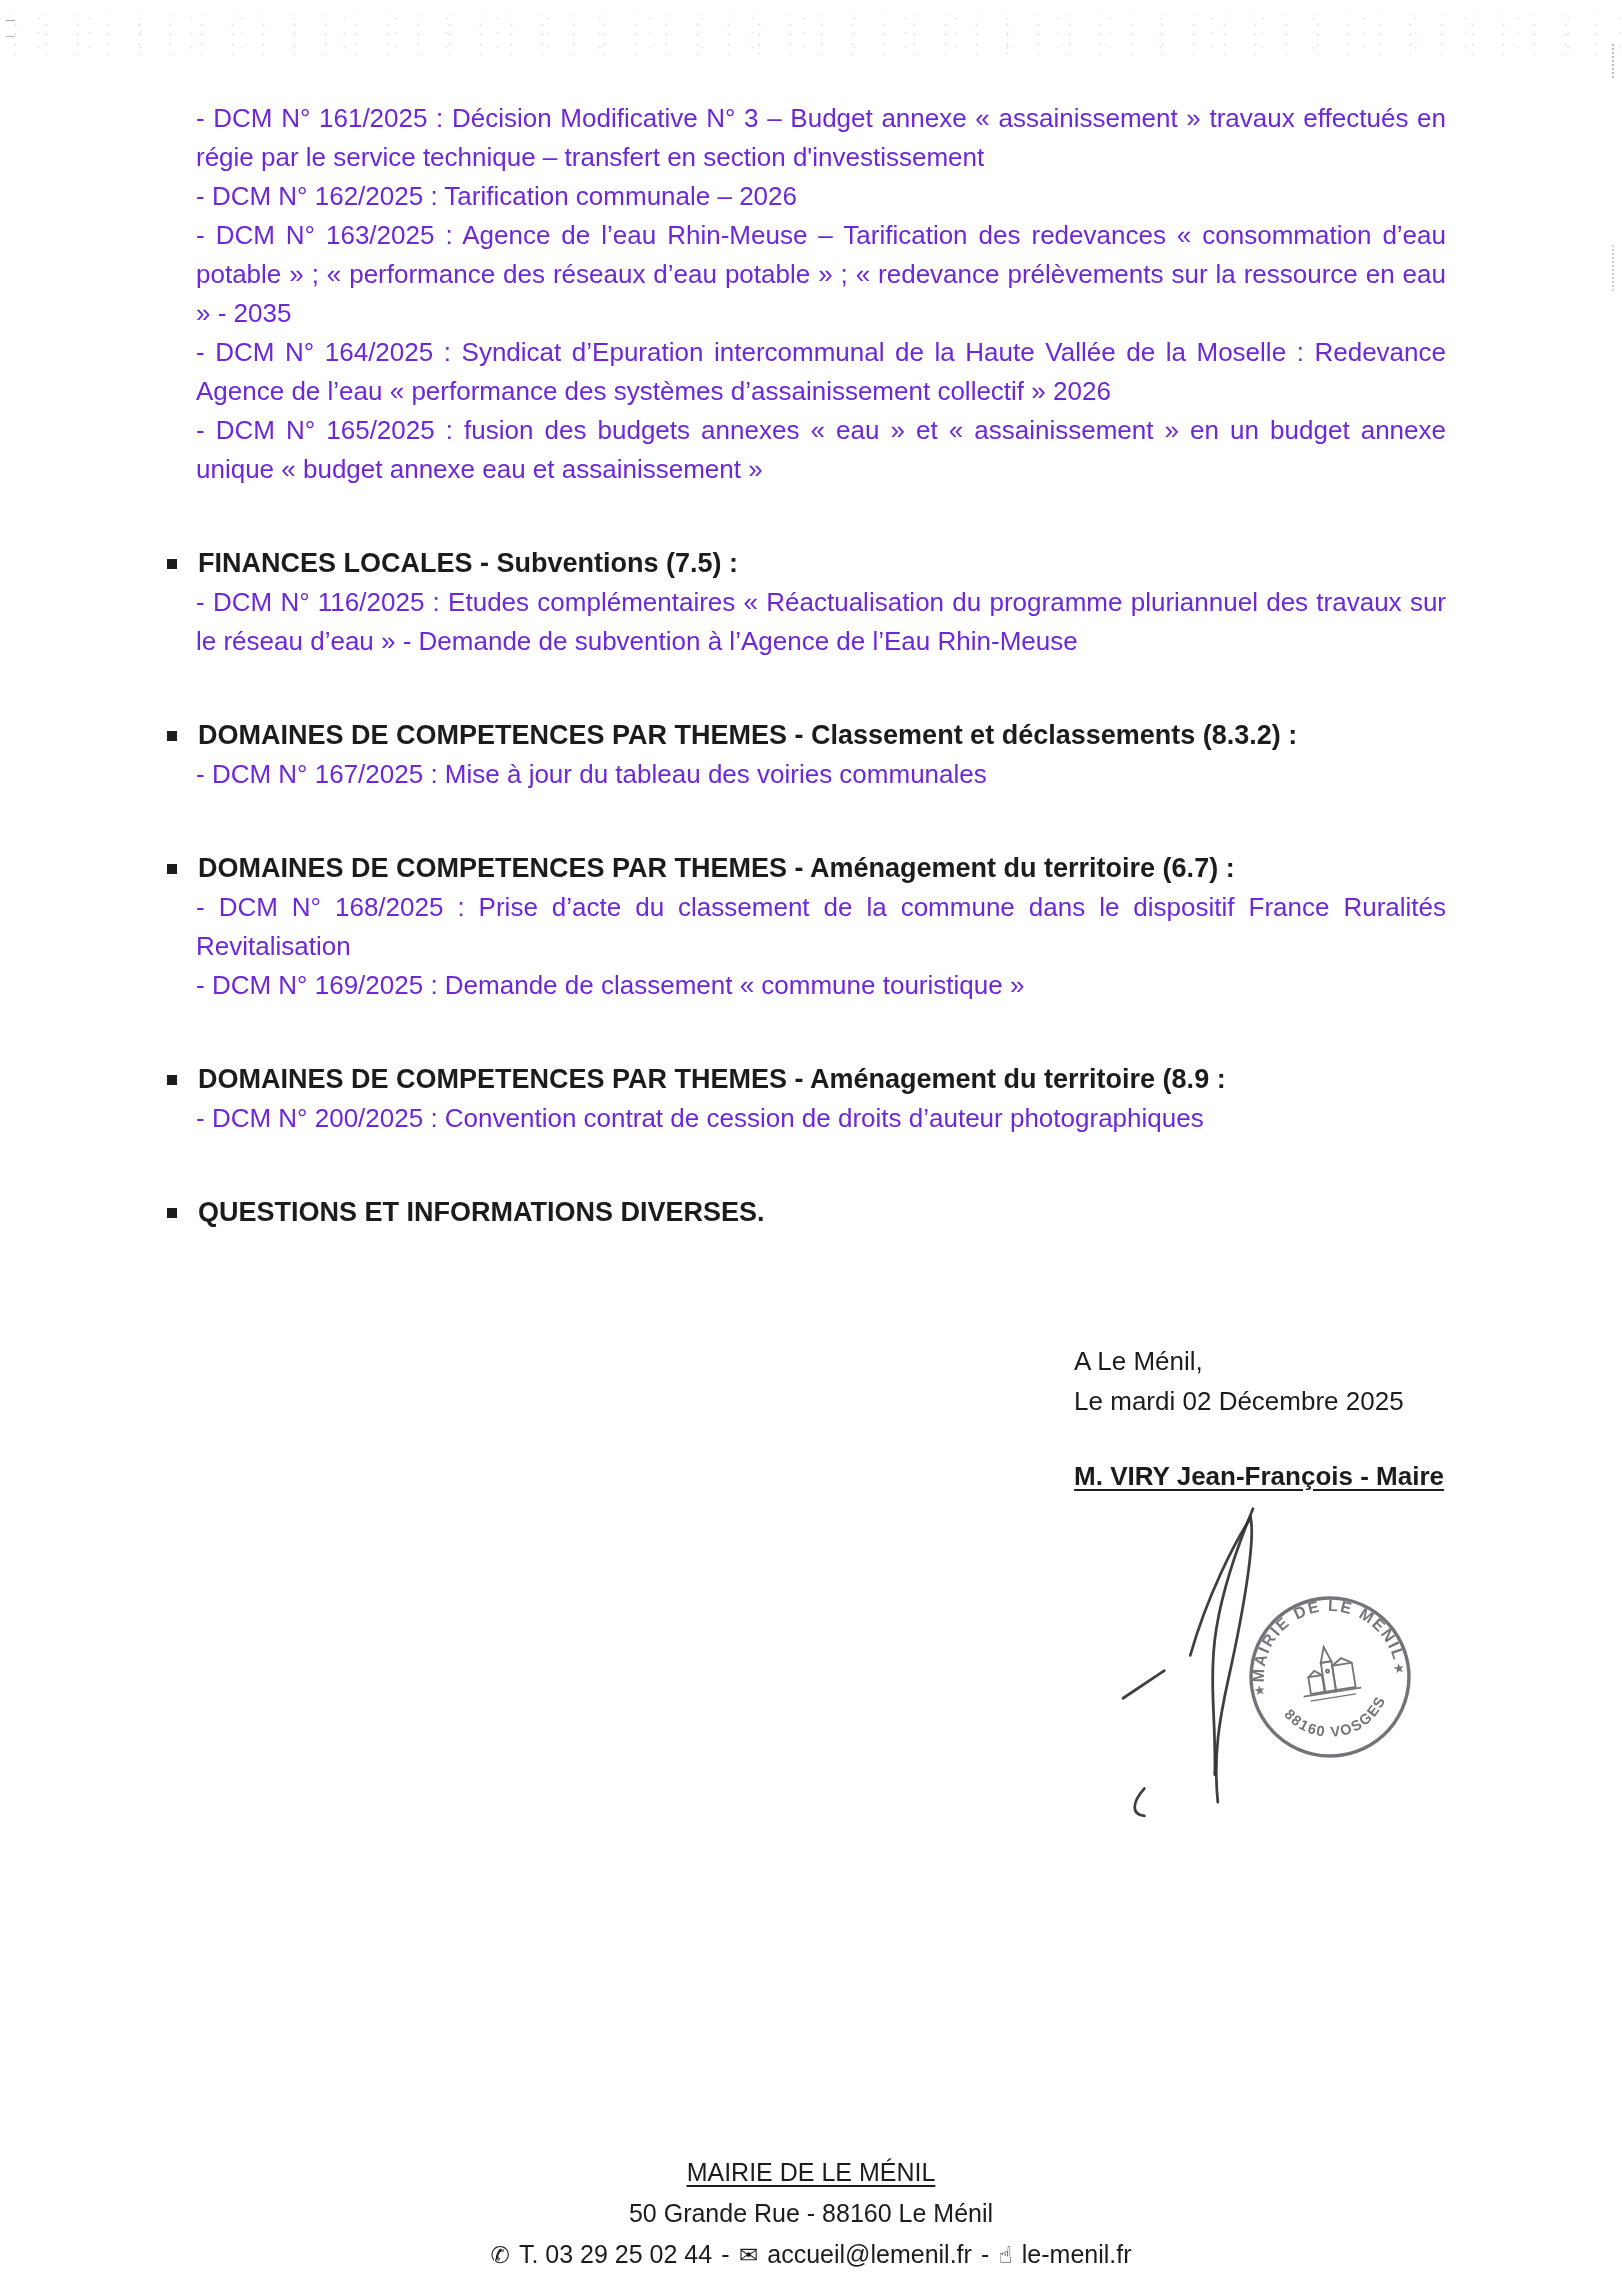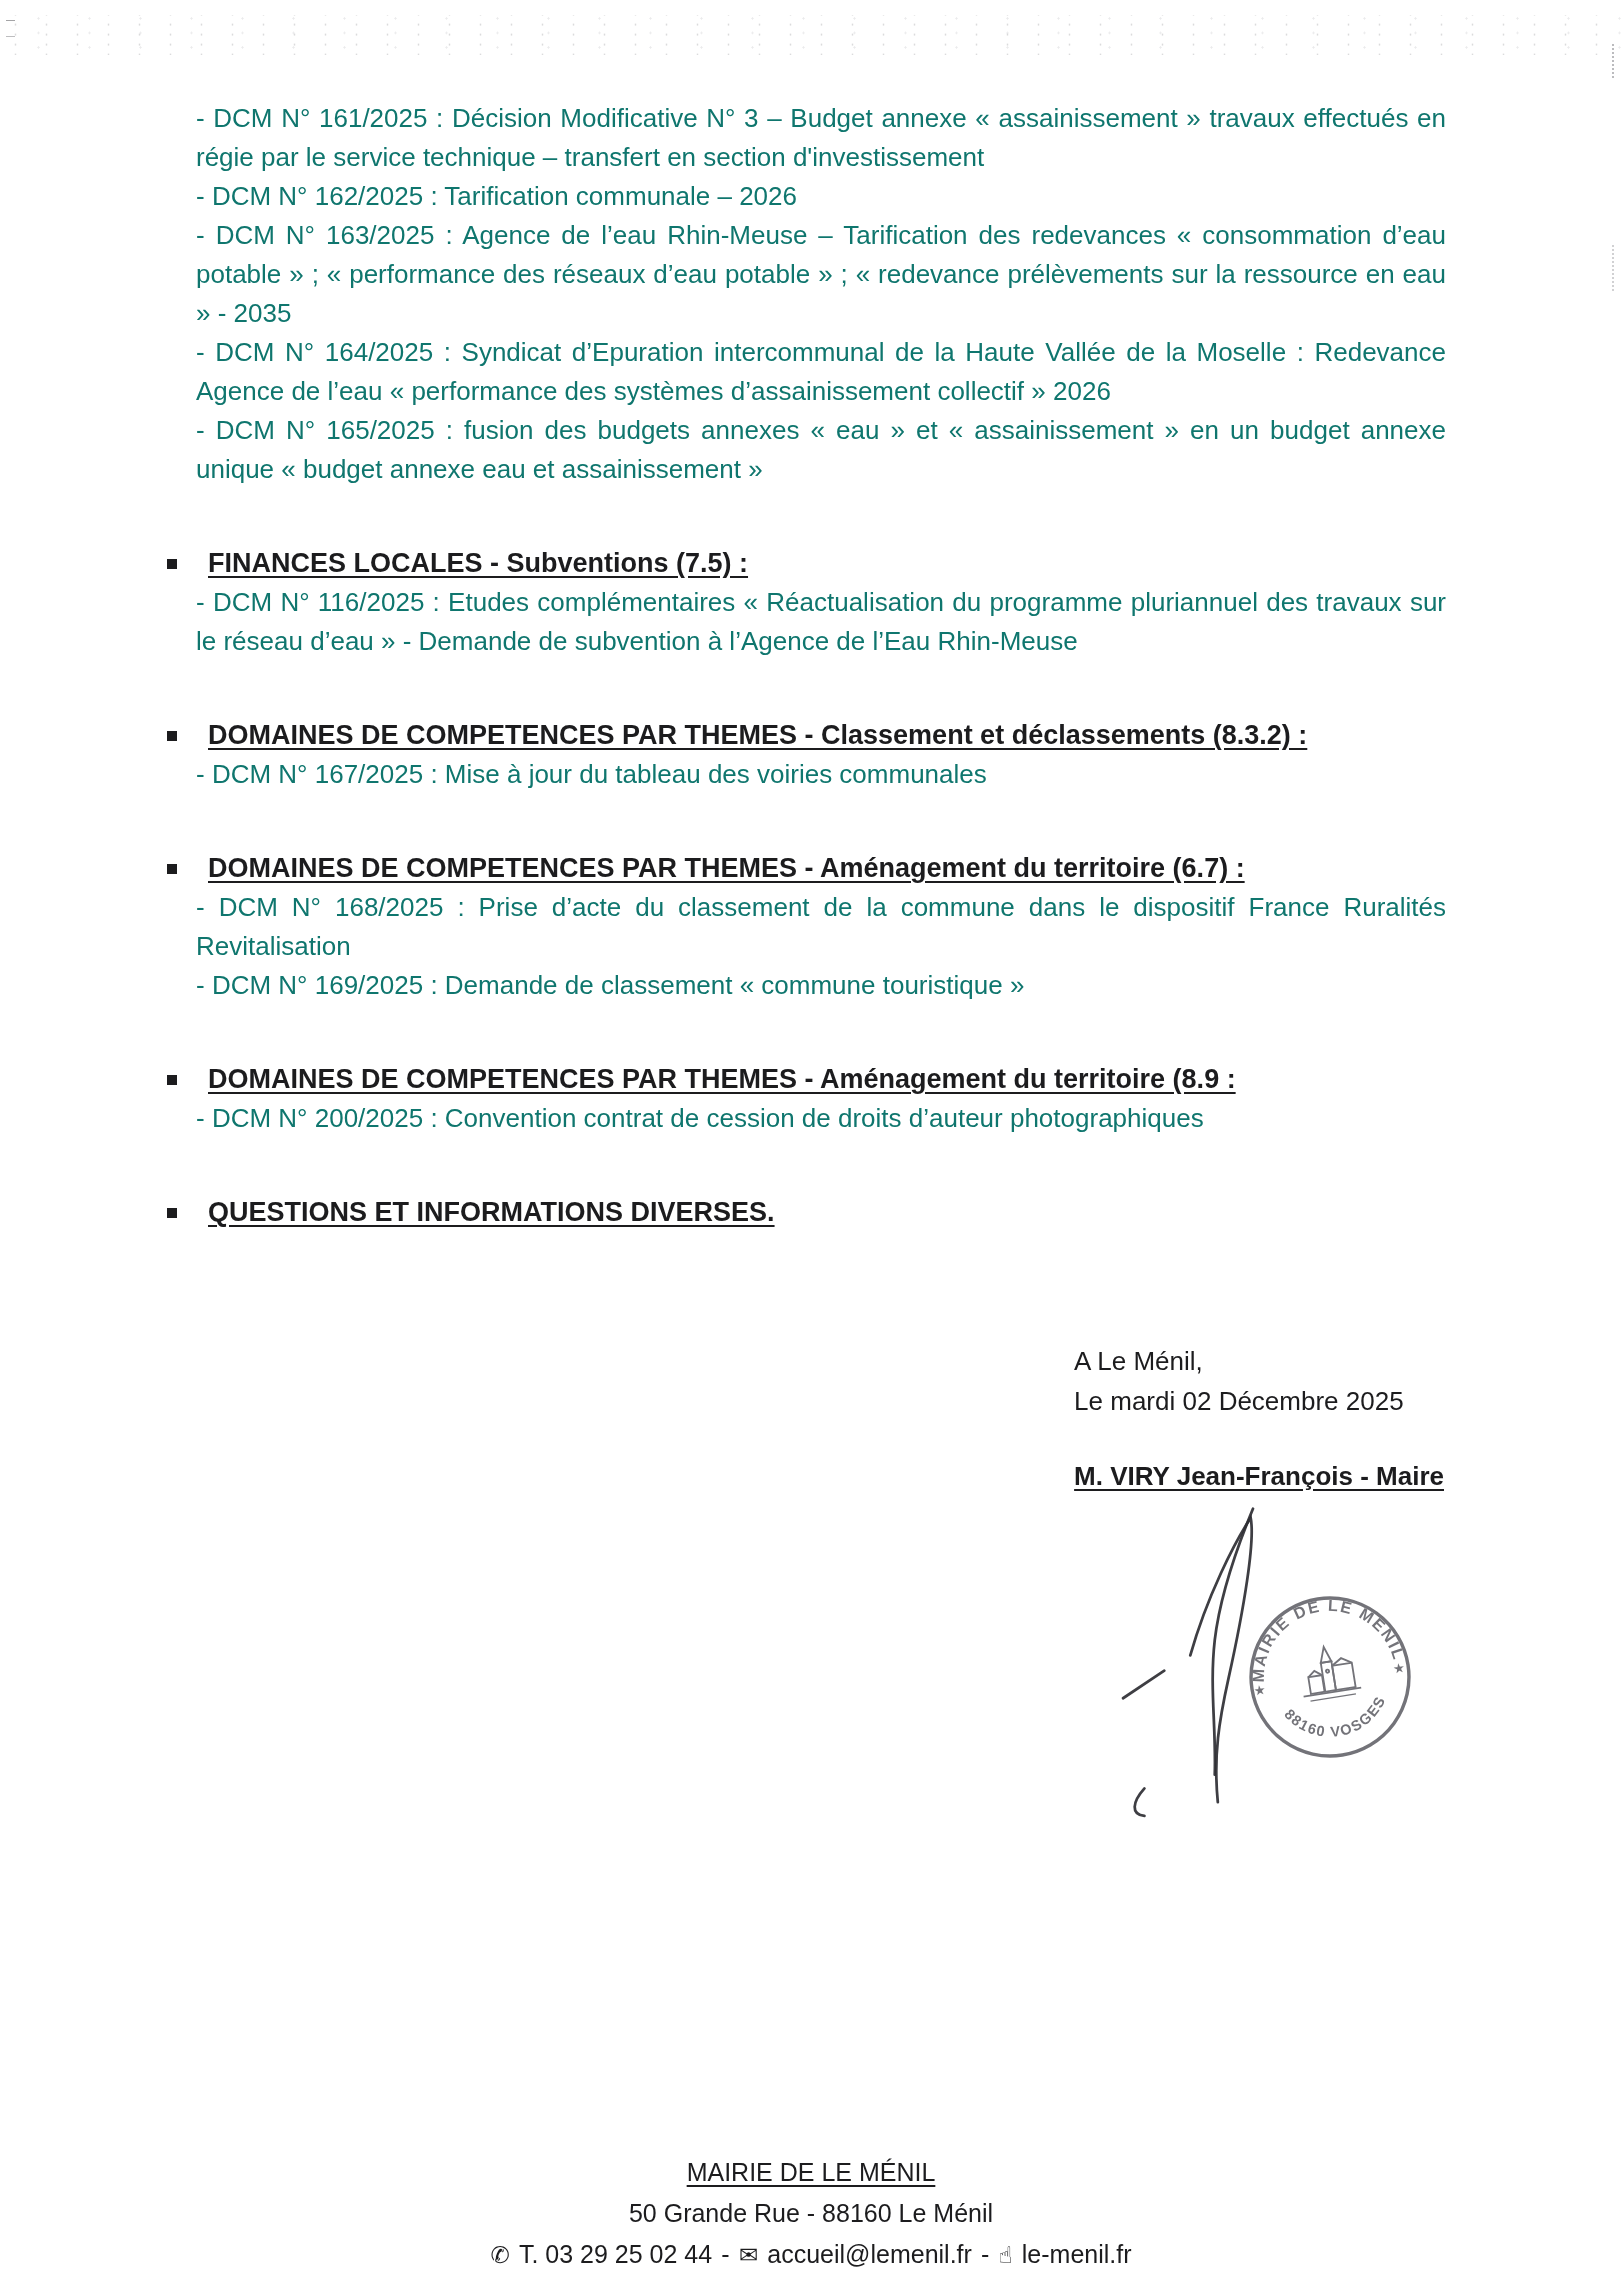--- a/index.html
+++ b/index.html
@@ -24,32 +24,32 @@
     border-top:1.5px solid rgba(90,90,95,.55); border-bottom:1.5px solid rgba(90,90,95,.4); }
   .mark-right-1 { right:7.7px; top:44px; width:2.3px; height:34px;
     border-right:2.3px dotted rgba(120,120,125,.5); }
   .mark-right-2 { right:7.7px; top:245px; width:2.3px; height:46px;
     border-right:2.3px dotted rgba(140,140,145,.4); }
 
   
   .content { position:absolute; left:167px; top:99px; width:1279px; }
   .item {
     font-size:26px; line-height:39px; text-align:justify;
-    margin-left:29px; color:#0f766e;
+    margin-left:29px; color:#6d28d9;
   }
   .section { margin-top:55px; }
   .heading-row { display:flex; align-items:flex-start; }
   .bullet {
     width:10px; height:10px; background:#1c1c1e; margin-top:14.5px;
     flex:0 0 10px;
   }
   .heading {
     font-size:27px; line-height:39px; font-weight:700;
-    text-decoration:underline; text-underline-offset:3.8px;
-    margin-left:31px;
+    text-underline-offset:3.8px;
+    margin-left:21px;
   }
 
   
   .closing {
     position:absolute; right:178px; top:1341px; 
     font-size:26px; line-height:40px;
   }
   .signatory {
     margin-top:35px; font-weight:700;
     text-decoration:underline; text-underline-offset:3.8px;

